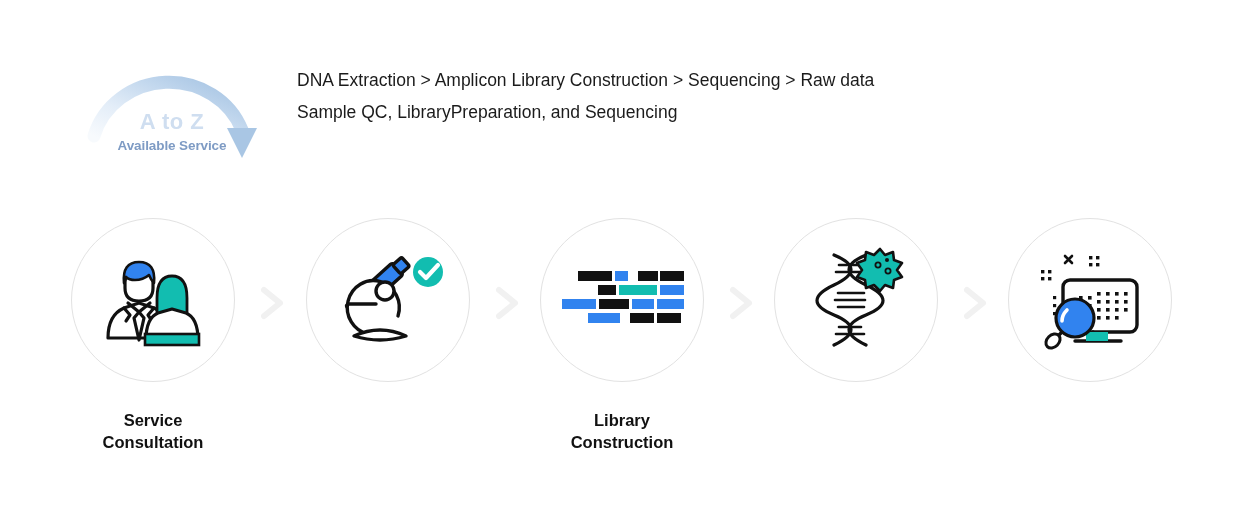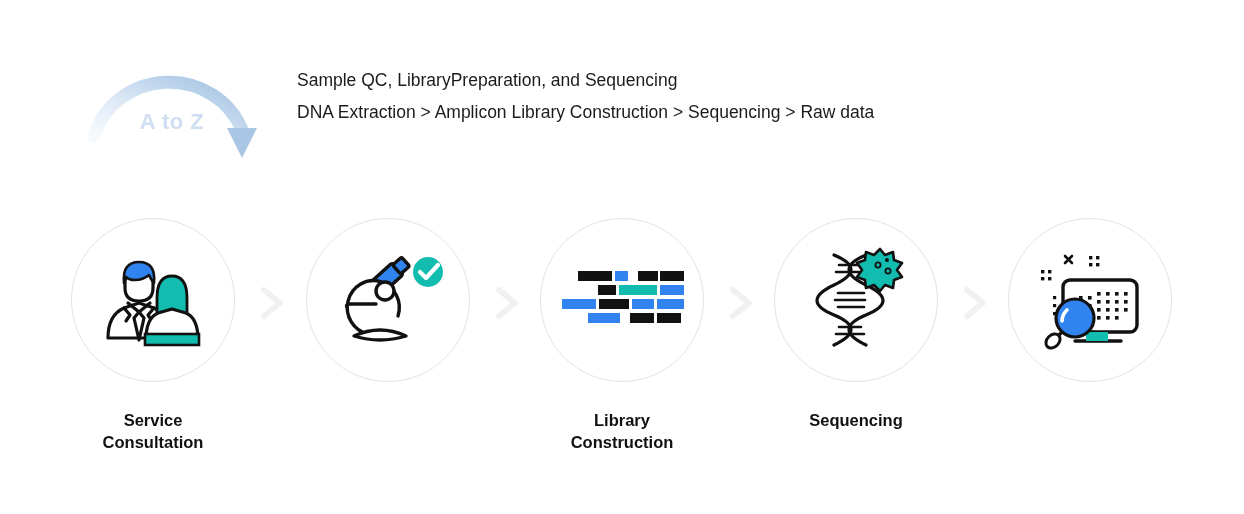--- a/index.html
+++ b/index.html
@@ -104,26 +104,27 @@
           <stop offset="35%" stop-color="#e3edf8"></stop>
           <stop offset="70%" stop-color="#c3d8ee"></stop>
           <stop offset="100%" stop-color="#a9c6e4"></stop>
         </linearGradient>
       </defs>
       <path d="M8 104 A78 74 0 0 1 156 98" fill="none" stroke="url(#arcGrad)" stroke-width="13" stroke-linecap="round"></path>
       <path d="M141 96 L171 96 L156 126 Z" fill="#a9c6e4"></path>
     </svg>
     <div class="atoz-text-wrap">
       <div class="atoz-title">A to Z</div>
+      <div class="atoz-sub">Available Service</div>
     </div>
   </div>
 
   <div class="header-text">
+    <div class="header-line">DNA Extraction &gt; Amplicon Library Construction &gt; Sequencing &gt; Raw data</div>
     <div class="header-line">Sample QC, LibraryPreparation, and Sequencing</div>
-    <div class="header-line">DNA Extraction &gt; Amplicon Library Construction &gt; Sequencing &gt; Raw data</div>
   </div>
 
   <div class="workflow">
 
     <div class="step" style="left:41px;">
       <div class="circle">
         <svg width="110" height="100" viewBox="0 0 110 100">
           <g fill="none" stroke="#111" stroke-width="3.2" stroke-linejoin="round" stroke-linecap="round">
 
             <path d="M27 32 q0 -17 14 -17 q14 0 14 17 v6 q0 13 -14 13 q-14 0 -14 -13 z" fill="#fff"></path>
@@ -243,24 +244,20 @@
             <path d="M28 89 h28" stroke-width="2.6"></path>
           </g>
 
           <g>
             <path d="M72 4 l5 6 l8 -3 l1 8 l8 3 l-5 7 l5 7 l-8 3 l-1 8 l-8 -3 l-5 6 l-6 -6 l-8 3 l-1 -8 l-8 -3 l5 -7 l-5 -7 l8 -3 l1 -8 l8 3 z" fill="#12bdb0" stroke="#111" stroke-width="2.6" stroke-linejoin="round"></path>
             <circle cx="70" cy="20" r="2.6" fill="none" stroke="#111" stroke-width="1.8"></circle>
             <circle cx="80" cy="26" r="2.6" fill="none" stroke="#111" stroke-width="1.8"></circle>
             <circle cx="79" cy="15" r="2" fill="#111"></circle>
           </g>
         </svg>
-      </div>
-      <div class="step-label">
-        <div>Sequencing</div>
-        <div></div>
       </div>
     </div>
 
     <svg class="chev" style="left:961px;" viewBox="0 0 28 34">
       <path d="M6 4 L22 17 L6 30" fill="none" stroke="#f1f1f1" stroke-width="6" stroke-linecap="round" stroke-linejoin="round"></path>
     </svg>
 
     <div class="step" style="left:978px;">
       <div class="circle">
         <svg width="118" height="104" viewBox="0 0 118 104">

